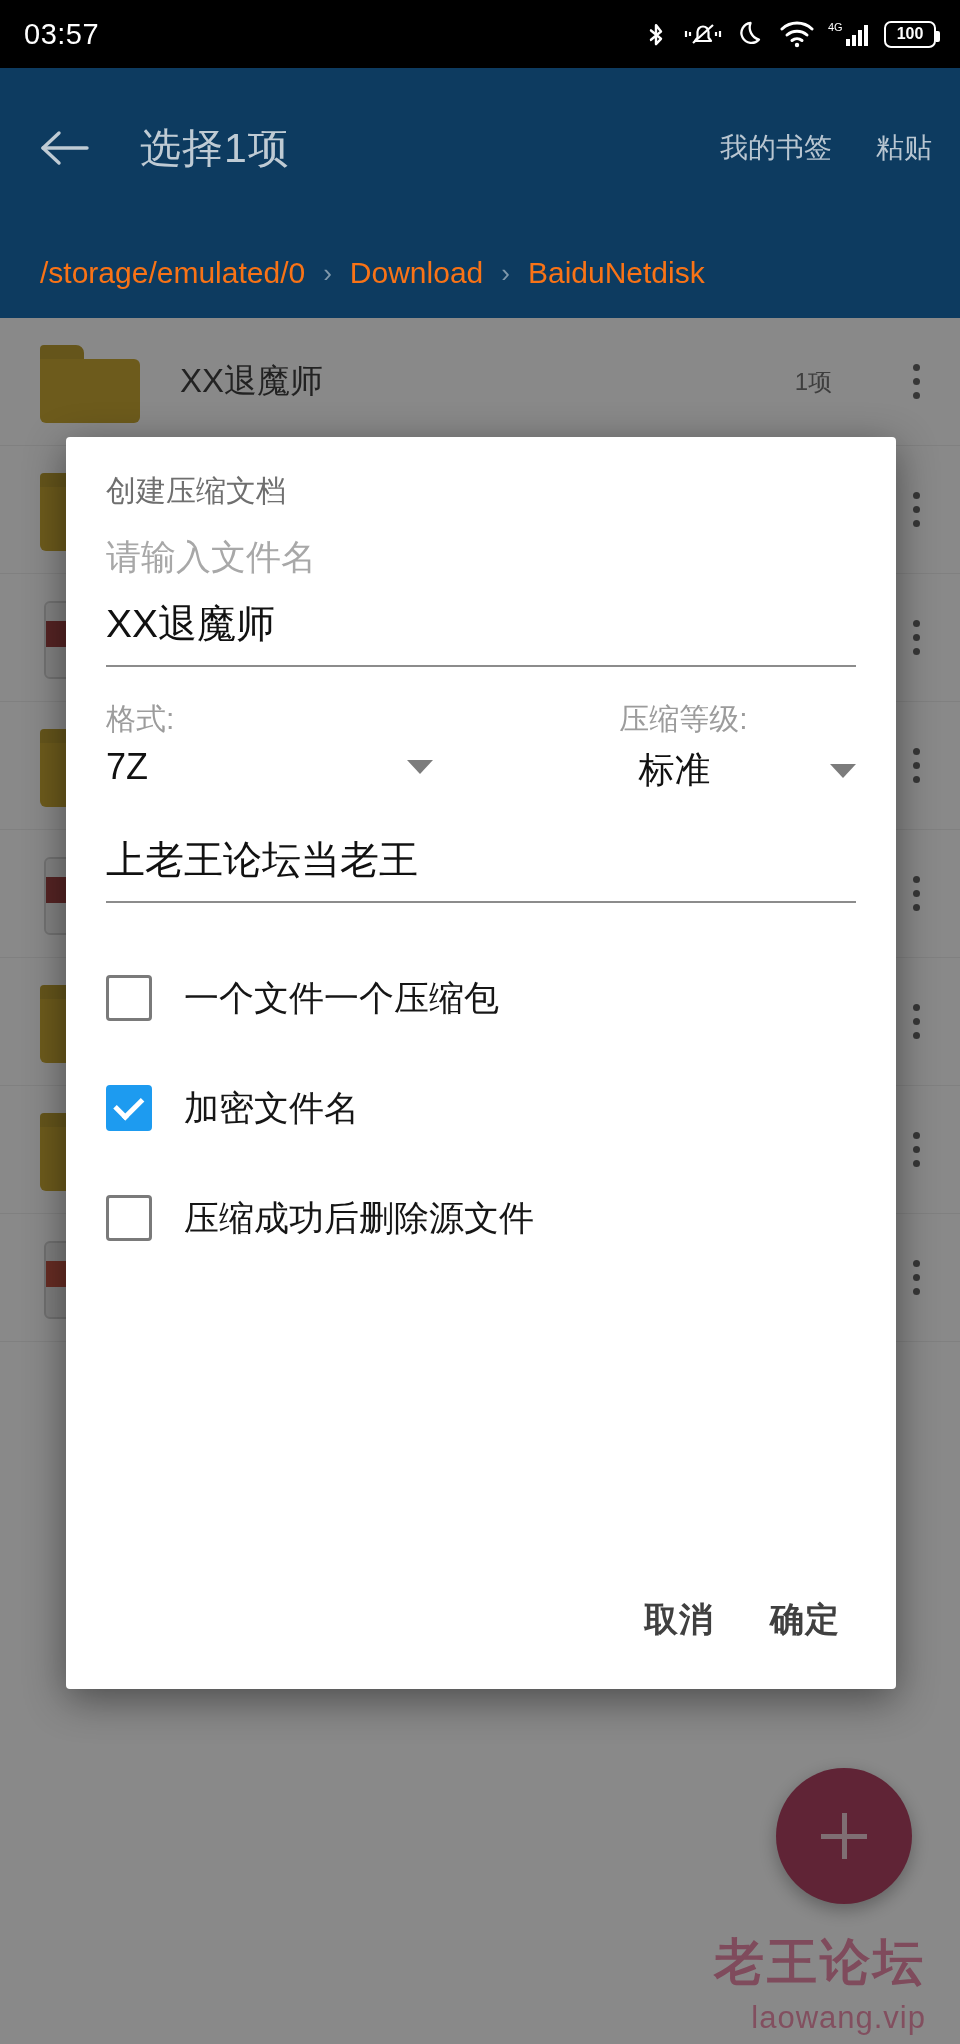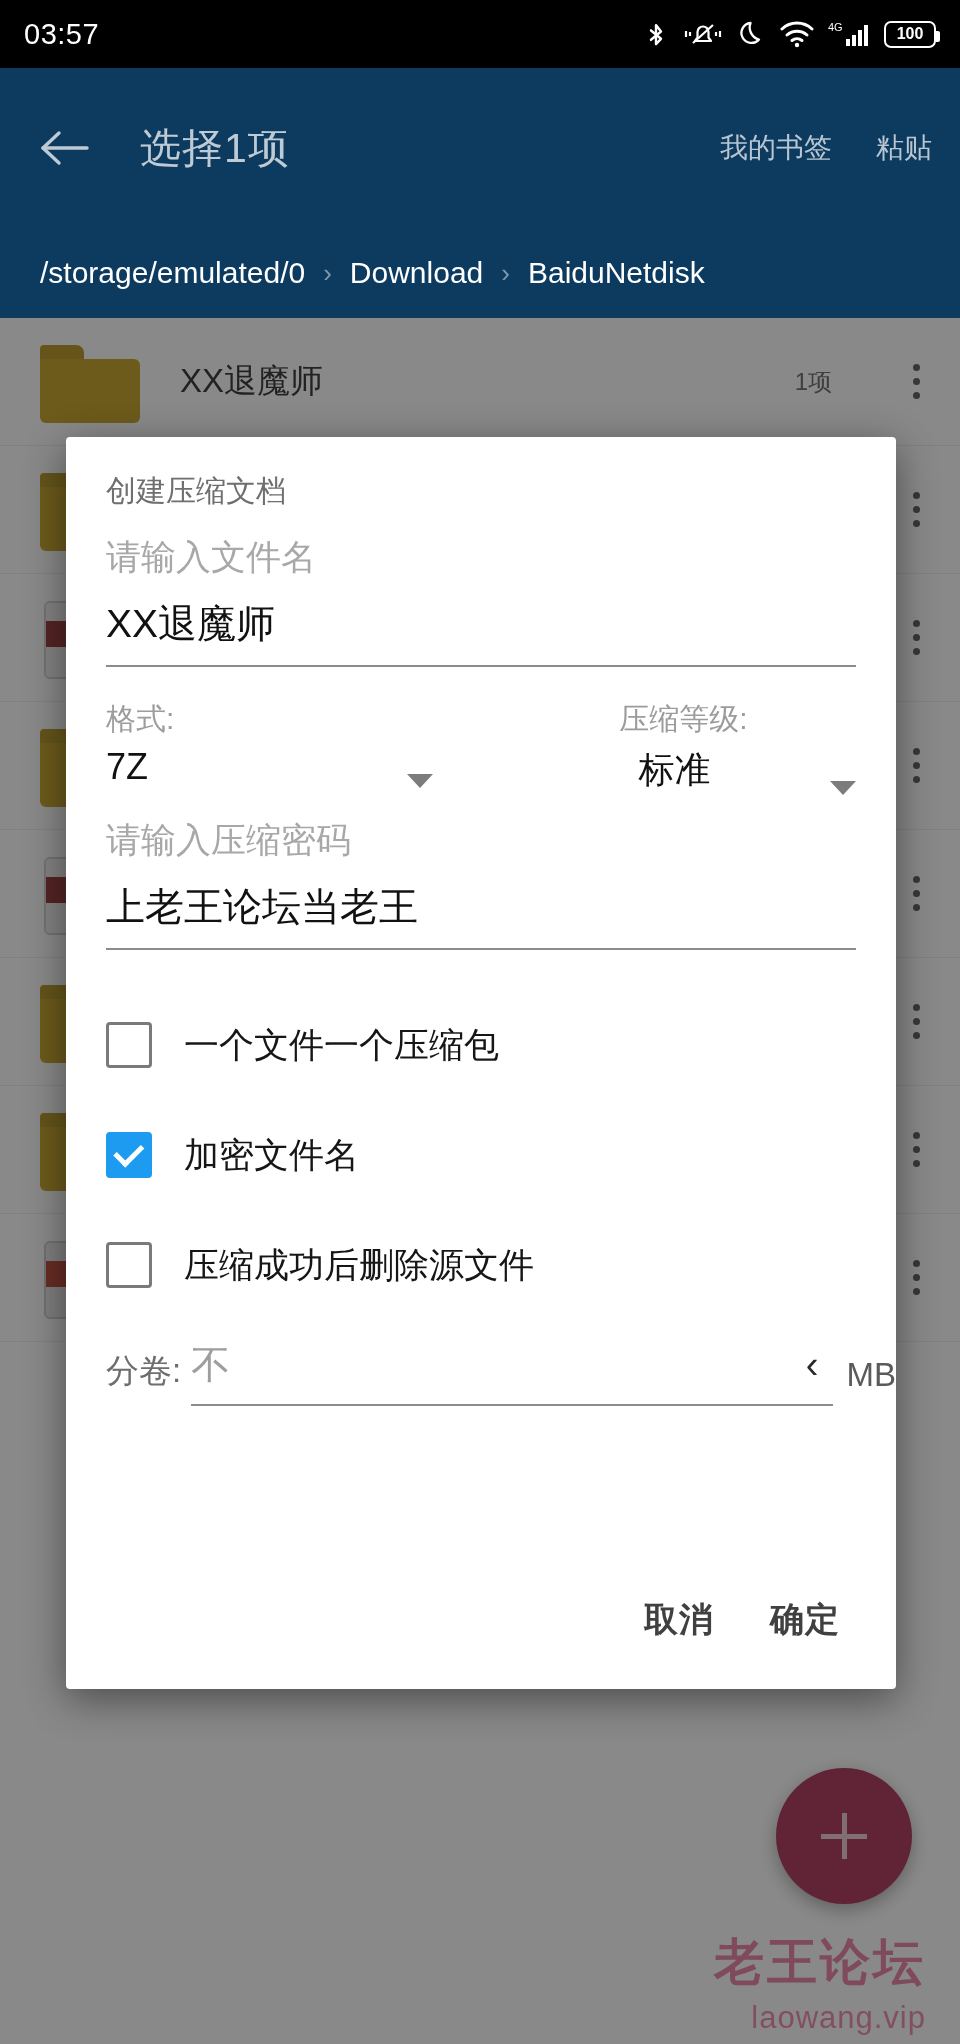--- a/index.html
+++ b/index.html
@@ -63,21 +63,21 @@
   }
   #appbar-actions { margin-left: auto; display: flex; align-items: center; gap: 44px; }
   .appbar-action {
     color: #b9c6d1; font-size: 28px; white-space: nowrap; cursor: pointer;
   }
   #breadcrumb {
     position: absolute; top: 160px; left: 0; width: 960px; height: 90px;
     display: flex; align-items: center; padding: 0 40px;
     overflow: hidden;
   }
-  .crumb { color: #ffffff; font-size: 30px; white-space: nowrap; cursor: pointer; }
+  .crumb { color: #f97316; font-size: 30px; white-space: nowrap; cursor: pointer; }
   .crumb-sep { color: #7f98ab; font-size: 26px; margin: 0 18px; }
 
   
   #content {
     position: absolute; top: 318px; left: 0;
     width: 960px; height: 1726px;
     background: #ffffff;
   }
   #filelist { position: absolute; inset: 0; }
   .file-row {
@@ -161,21 +161,21 @@
   .field { padding: 0 40px; margin-top: 22px; }
   .field-label { font-size: 35px; color: #a8a8a8; }
   .field-value {
     font-size: 39px; color: #111; padding: 16px 0 14px 0;
     border-bottom: 2px solid #8c8c8c; white-space: nowrap; overflow: hidden;
   }
   #selects-row { display: flex; padding: 0 40px; margin-top: 32px; gap: 0; }
   .select-col { flex: 1; }
   .select-label { font-size: 30px; color: #9c9c9c; }
   .select-box {
-    display: flex; align-items: flex-end; margin-top: 6px; padding-right: 18px;
+    display: flex; align-items: center; margin-top: 6px; padding-right: 18px;
   }
   .select-value { font-size: 36px; color: #111; }
   .caret {
     margin-left: auto; width: 0; height: 0;
     border-left: 13px solid transparent; border-right: 13px solid transparent;
     border-top: 14px solid #7c7c7c;
   }
   #selects-row .select-col:nth-child(2) { padding-left: 60px; }
   #selects-row .select-col:nth-child(2) .select-label,
   #selects-row .select-col:nth-child(2) .select-value { text-align: center; display: block; }
@@ -477,47 +477,38 @@
       <div class="select-col">
         <div class="select-label">压缩等级:</div>
         <div class="select-box">
           <span class="select-value">标准</span>
           <span class="caret"></span>
         </div>
       </div>
     </div>
 
     <div class="field">
-      <div class="field-label">请输入压缩密码</div>
       <div class="field-value">上老王论坛当老王</div>
     </div>
 
     <div id="checkboxes">
       <div class="cb-row">
         <span class="cb"></span>
         <span class="cb-label">一个文件一个压缩包</span>
       </div>
       <div class="cb-row">
         <span class="cb checked"></span>
         <span class="cb-label">加密文件名</span>
       </div>
       <div class="cb-row">
         <span class="cb"></span>
         <span class="cb-label">压缩成功后删除源文件</span>
       </div>
     </div>
 
-    <div id="split-row">
-      <span id="split-label">分卷:</span>
-      <div id="split-field">
-        <span id="split-value">不</span>
-        <span id="split-chevron">‹</span>
-      </div>
-      <span id="split-unit">MB</span>
-    </div>
 
     <div id="dialog-buttons">
       <span class="dlg-btn">取消</span>
       <span class="dlg-btn">确定</span>
     </div>
 
   </div>
 
 </div>
 

